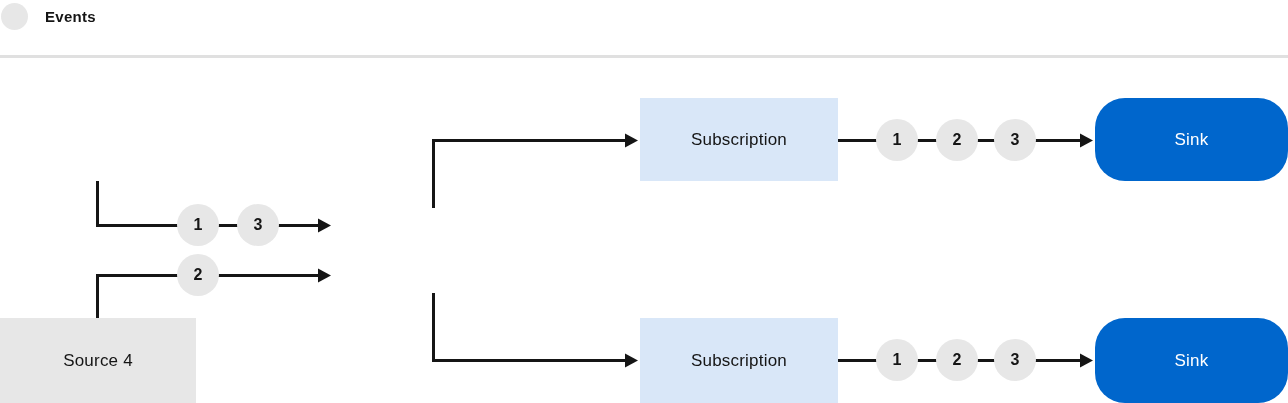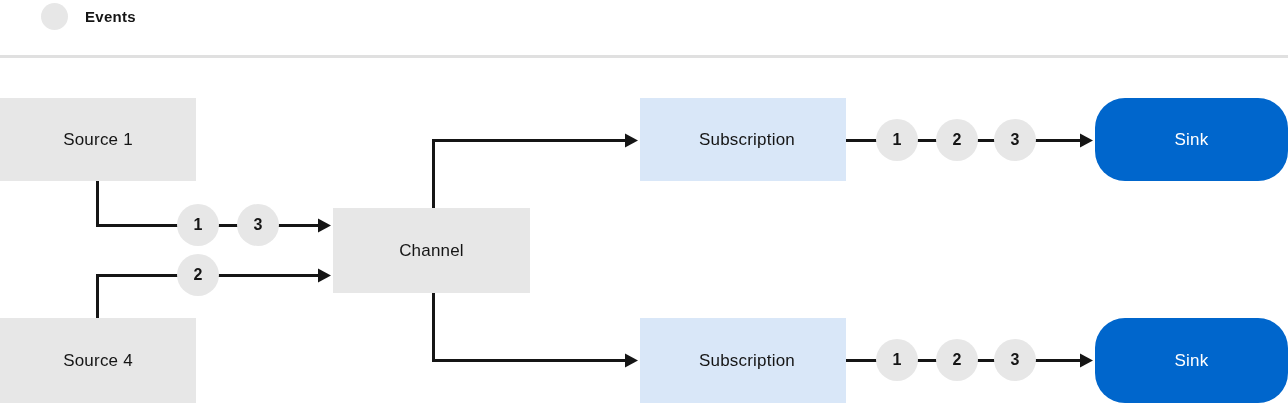--- a/index.html
+++ b/index.html
@@ -10,21 +10,20 @@
     background: var(--background, #ffffff);
     font-family: "Liberation Sans", sans-serif;
     overflow: hidden;
   }
   
   .legend {
     position: absolute;
     left: 1px; top: 2px;
     display: flex; align-items: center; gap: 17px;
     height: 28px;
-    margin-left: 40px;
   }
   .legend-dot {
     width: 27px; height: 27px; border-radius: 50%;
     background: var(--node-gray, #e7e7e7);
   }
   .legend-label {
     font-size: 15px; font-weight: bold;
     color: var(--text-dark, #151515);
     letter-spacing: 0.3px;
   }
@@ -42,21 +41,21 @@
   .wire { fill: none; stroke: var(--line, #151515); stroke-width: 3px; }
   .arrowhead { fill: var(--line, #151515); }
   
   .node {
     position: absolute; z-index: 2;
     display: flex; align-items: center; justify-content: center;
     font-size: 17px; color: var(--text-dark, #151515);
     letter-spacing: 0.2px;
   }
   .node.gray { background: var(--node-gray, #e7e7e7); }
-  .node.lightblue { background: var(--subscription-blue, #d9e7f8); padding-left: 8px; }
+  .node.lightblue { background: var(--subscription-blue, #d9e7f8); }
   .node.blue { background: var(--sink-blue, #0066cc); color: var(--text-light, #ffffff); border-radius: 30px; }
   
   .event-circle {
     position: absolute; z-index: 3;
     width: 42px; height: 42px; border-radius: 50%;
     background: var(--node-gray, #e7e7e7);
     display: flex; align-items: center; justify-content: center;
     font-size: 16px; font-weight: bold;
     color: var(--text-dark, #151515);
   }
@@ -80,31 +79,25 @@
       </marker>
     </defs>
     <path class="wire" d="M97.5,181 L97.5,225.5 L318,225.5" marker-end="url(#arrow)"></path>
     <path class="wire" d="M97.5,318 L97.5,275.5 L318,275.5" marker-end="url(#arrow)"></path>
     <path class="wire" d="M433.5,208 L433.5,140.5 L625,140.5" marker-end="url(#arrow)"></path>
     <path class="wire" d="M433.5,293 L433.5,360.5 L625,360.5" marker-end="url(#arrow)"></path>
     <path class="wire" d="M838,140.5 L1080,140.5" marker-end="url(#arrow)"></path>
     <path class="wire" d="M838,360.5 L1080,360.5" marker-end="url(#arrow)"></path>
   </svg>
 
-  <div class="node gray" style="left:0; top:98px; width:196px; height:83px;">
-    <span>Source 1</span>
-  </div>
 
   <div class="node gray" style="left:0; top:318px; width:196px; height:85px;">
     <span>Source 4</span>
   </div>
 
-  <div class="node gray" style="left:333px; top:208px; width:197px; height:85px;">
-    <span>Channel</span>
-  </div>
 
   <div class="node lightblue" style="left:640px; top:98px; width:198px; height:83px;">
     <span>Subscription</span>
   </div>
 
   <div class="node lightblue" style="left:640px; top:318px; width:198px; height:85px;">
     <span>Subscription</span>
   </div>
 
   <div class="node blue" style="left:1095px; top:98px; width:193px; height:83px;">

